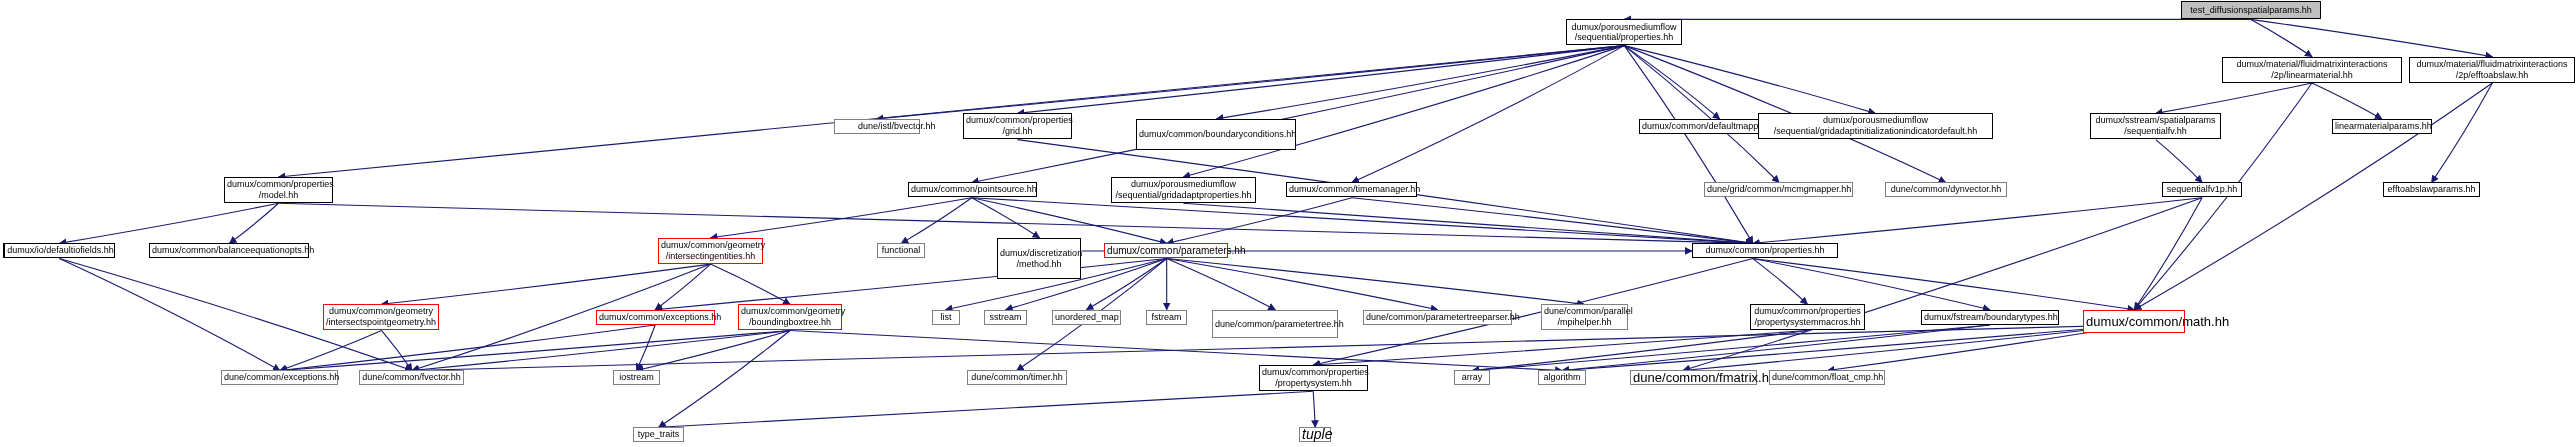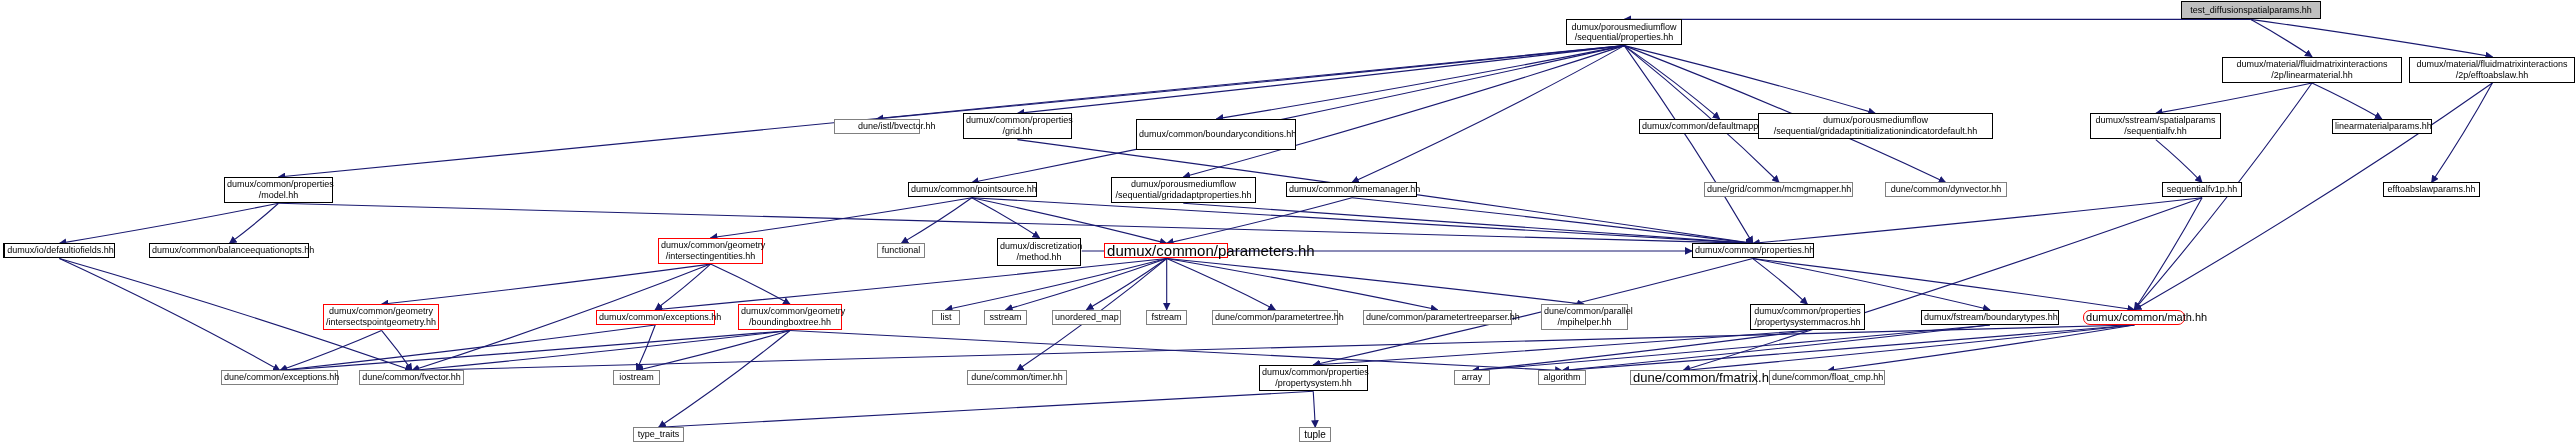--- a/index.html
+++ b/index.html
@@ -130,51 +130,51 @@
 /sequential/gridadaptproperties.hh</span></div>
       <div class="node black" style="left: 1286px; top: 182px; width: 131px; height: 15px; font-size: 9px;"><span>dumux/common/timemanager.hh</span></div>
       <div class="node " style="left: 1704px; top: 182px; width: 149px; height: 15px; font-size: 9px;"><span>dune/grid/common/mcmgmapper.hh</span></div>
       <div class="node " style="left: 1885px; top: 182px; width: 122px; height: 15px; font-size: 9px;"><span>dune/common/dynvector.hh</span></div>
       <div class="node black" style="left: 2162px; top: 182px; width: 80px; height: 15px; font-size: 9px;"><span>sequentialfv1p.hh</span></div>
       <div class="node black" style="left: 2383px; top: 182px; width: 97px; height: 15px; font-size: 9px;"><span>efftoabslawparams.hh</span></div>
       <div class="node black" style="left: 2.8px; top: 243px; width: 111px; height: 15px; font-size: 9px;"><span>dumux/io/defaultiofields.hh</span></div>
       <div class="node red" style="left: 658px; top: 238px; width: 105px; height: 26px; font-size: 9px;"><span>dumux/common/geometry
 /intersectingentities.hh</span></div>
       <div class="node " style="left: 877px; top: 243px; width: 48px; height: 15px; font-size: 9px;"><span>functional</span></div>
-      <div class="node black" style="left: 997px; top: 238px; width: 84px; height: 28px; font-size: 9px;"><span>dumux/discretization
+      <div class="node black" style="left: 997px; top: 238px; width: 84px; height: 41px; font-size: 9px;"><span>dumux/discretization
 /method.hh</span></div>
-      <div class="node red" style="left: 1104px; top: 243px; width: 124px; height: 15px; font-size: 15px;"><span>dumux/common/parameters.hh</span></div>
-      <div class="node black" style="left: 1692px; top: 243px; width: 122px; height: 15px; font-size: 9px;"><span>dumux/common/properties.hh</span></div>
+      <div class="node red" style="left: 1104px; top: 243px; width: 124px; height: 15px; font-size: 10px;"><span>dumux/common/parameters.hh</span></div>
+      <div class="node black" style="left: 1692px; top: 243px; width: 146px; height: 15px; font-size: 9px;"><span>dumux/common/properties.hh</span></div>
       <div class="node red" style="left: 323px; top: 304px; width: 116px; height: 26px; font-size: 9px;"><span>dumux/common/geometry
 /intersectspointgeometry.hh</span></div>
       <div class="node red" style="left: 596px; top: 310px; width: 119px; height: 15px; font-size: 9px;"><span>dumux/common/exceptions.hh</span></div>
       <div class="node red" style="left: 738px; top: 304px; width: 104px; height: 26px; font-size: 9px;"><span>dumux/common/geometry
 /boundingboxtree.hh</span></div>
       <div class="node " style="left: 932px; top: 310px; width: 28px; height: 15px; font-size: 9px;"><span>list</span></div>
       <div class="node " style="left: 984px; top: 310px; width: 43px; height: 15px; font-size: 9px;"><span>sstream</span></div>
       <div class="node " style="left: 1052px; top: 310px; width: 69px; height: 15px; font-size: 9px;"><span>unordered_map</span></div>
       <div class="node " style="left: 1146px; top: 310px; width: 41px; height: 15px; font-size: 9px;"><span>fstream</span></div>
-      <div class="node " style="left: 1212px; top: 310px; width: 126px; height: 15px; font-size: 9px;"><span>dune/common/parametertree.hh</span></div>
+      <div class="node " style="left: 1212px; top: 310px; width: 126px; height: 28px; font-size: 9px;"><span>dune/common/parametertree.hh</span></div>
       <div class="node " style="left: 1363px; top: 310px; width: 149px; height: 15px; font-size: 9px;"><span>dune/common/parametertreeparser.hh</span></div>
       <div class="node " style="left: 1541px; top: 304px; width: 87px; height: 26px; font-size: 9px;"><span>dune/common/parallel
 /mpihelper.hh</span></div>
       <div class="node black" style="left: 1750px; top: 304px; width: 115px; height: 26px; font-size: 9px;"><span>dumux/common/properties
 /propertysystemmacros.hh</span></div>
       <div class="node black" style="left: 1921px; top: 310px; width: 138px; height: 15px; font-size: 9px;"><span>dumux/fstream/boundarytypes.hh</span></div>
-      <div class="node red" style="left: 2083px; top: 310px; width: 102px; height: 15px; font-size: 11px; border-radius: 7px;"><span>dumux/common/math.hh</span></div>
+      <div class="node red" style="left: 2083px; top: 310px; width: 102px; height: 23px; font-size: 13px;"><span>dumux/common/math.hh</span></div>
       <div class="node " style="left: 221px; top: 370px; width: 117px; height: 15px; font-size: 9px;"><span>dune/common/exceptions.hh</span></div>
       <div class="node " style="left: 359px; top: 370px; width: 105px; height: 15px; font-size: 9px;"><span>dune/common/fvector.hh</span></div>
       <div class="node " style="left: 613px; top: 370px; width: 47px; height: 15px; font-size: 9px;"><span>iostream</span></div>
       <div class="node " style="left: 967px; top: 370px; width: 100px; height: 15px; font-size: 9px;"><span>dune/common/timer.hh</span></div>
       <div class="node black" style="left: 1259px; top: 365px; width: 109px; height: 26px; font-size: 9px;"><span>dumux/common/properties
 /propertysystem.hh</span></div>
       <div class="node " style="left: 1454px; top: 370px; width: 36px; height: 15px; font-size: 9px;"><span>array</span></div>
       <div class="node " style="left: 1538px; top: 370px; width: 48px; height: 15px; font-size: 9px;"><span>algorithm</span></div>
       <div class="node " style="left: 1630px; top: 370px; width: 127px; height: 15px; font-size: 13px;"><span>dune/common/fmatrix.hh</span></div>
       <div class="node " style="left: 1769px; top: 370px; width: 116px; height: 15px; font-size: 9px;"><span>dune/common/float_cmp.hh</span></div>
       <div class="node " style="left: 633px; top: 427px; width: 51px; height: 15px; font-size: 9px;"><span>type_traits</span></div>
-      <div class="node " style="left: 1299px; top: 427px; width: 32px; height: 15px; font-size: 10px;"><span>tuple</span></div>
+      <div class="node " style="left: 1299px; top: 427px; width: 32px; height: 15px; font-size: 14px; font-style: italic;"><span>tuple</span></div>
       <div class="node black" style="left: 4.1px; top: 243px; width: 111px; height: 15px; font-size: 9px;"><span>dumux/io/defaultiofields.hh</span></div>
       <div class="node black" style="left: 149px; top: 243px; width: 160px; height: 15px; font-size: 9px;"><span>dumux/common/balanceequationopts.hh</span></div>
     </div>
 
 </div>
 
 
 </body></html>

